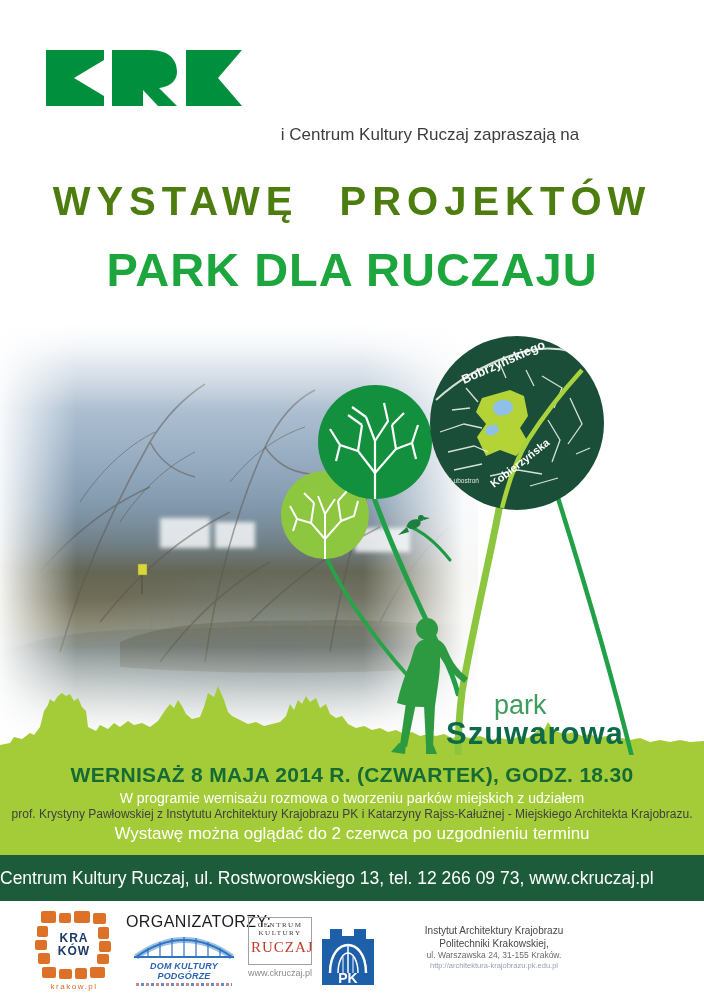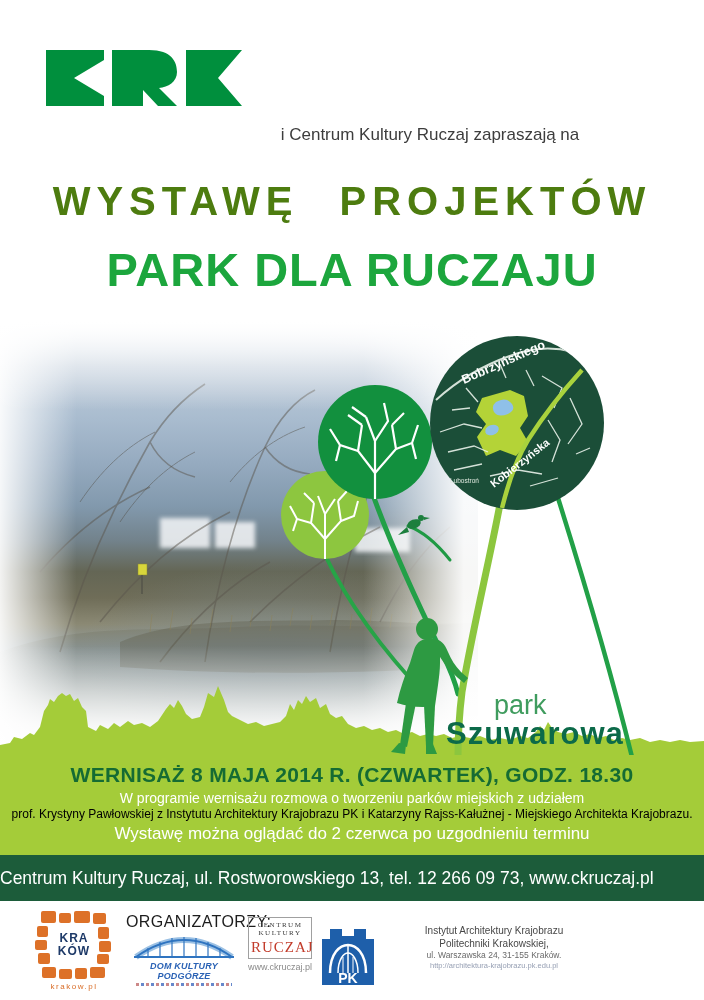--- a/index.html
+++ b/index.html
@@ -31,37 +31,37 @@
 
   
   .park-label{left:446px;top:690px;width:210px;}
   .park-line1{margin-left:48px;font-size:27px;color:#3f9c5e;}
   .park-line2{margin-top:-5px;font-size:31px;font-weight:bold;color:#0c6a49;letter-spacing:1px;}
 
   
   .banner{left:0;top:755px;width:704px;height:100px;background:#a4cc39;text-align:center;}
   .banner-headline{padding-top:8px;font-size:21px;font-weight:bold;color:#156b33;letter-spacing:.3px;}
   .banner-l2{margin-top:3px;font-size:14px;color:#fff;}
-  .banner-l3{margin-top:1px;font-size:12px;color:#000000;}
+  .banner-l3{margin-top:1px;font-size:12px;color:#404040;}
   .banner-l4{margin-top:3px;font-size:17px;color:#fff;}
 
   
   .contact-bar{left:0;top:855px;width:704px;height:46px;background:#1c5c3a;color:#fff;
                font-size:17.5px;line-height:46px;text-align:left;}
 
   
   .footer{left:0;top:901px;width:704px;height:99px;background:#fff;}
   .krakow-logo{left:34px;top:10px;width:80px;text-align:center;}
   .org-block{left:126px;top:12px;width:116px;text-align:center;}
   .org-label{font-size:16px;font-weight:normal;color:#1d1d1d;letter-spacing:.4px;}
   .dkp-name{margin-top:-4px;font-size:9px;font-weight:bold;font-style:italic;color:#2a62b5;letter-spacing:.2px;}
   .dkp-fine{margin:2px auto 0;width:96px;height:3px;
             background:repeating-linear-gradient(90deg,#c88 0 3px,transparent 3px 5px,#68c 5px 8px,transparent 8px 10px);}
   .ckr-block{left:248px;top:16px;width:64px;text-align:center;}
-  .ckr-box{border:1px solid #a0a0a0;padding:3px 2px 2px;font-family:"Liberation Serif",serif;}
+  .ckr-box{border:1px solid #a0a0a0;padding:3px 2px 8px;font-family:"Liberation Serif",serif;}
   .ckr-l1,.ckr-l2{font-size:7px;letter-spacing:1.5px;color:#3a3a3a;}
   .ckr-l3{margin-top:2px;font-size:15px;color:#c23b2a;letter-spacing:1px;}
   .ckr-url{margin-top:3px;font-size:9px;color:#8a8a8a;}
   .pk-block{left:322px;top:26px;}
   .inst-block{left:386px;top:24px;width:216px;text-align:center;}
   .inst-l1,.inst-l2{font-size:10px;color:#474747;line-height:1.25;}
   .inst-l3{font-size:8.5px;color:#6a6a6a;line-height:1.3;}
   .inst-l4{font-size:7.5px;color:#97a0b4;line-height:1.3;}
 </style>
 </head>

